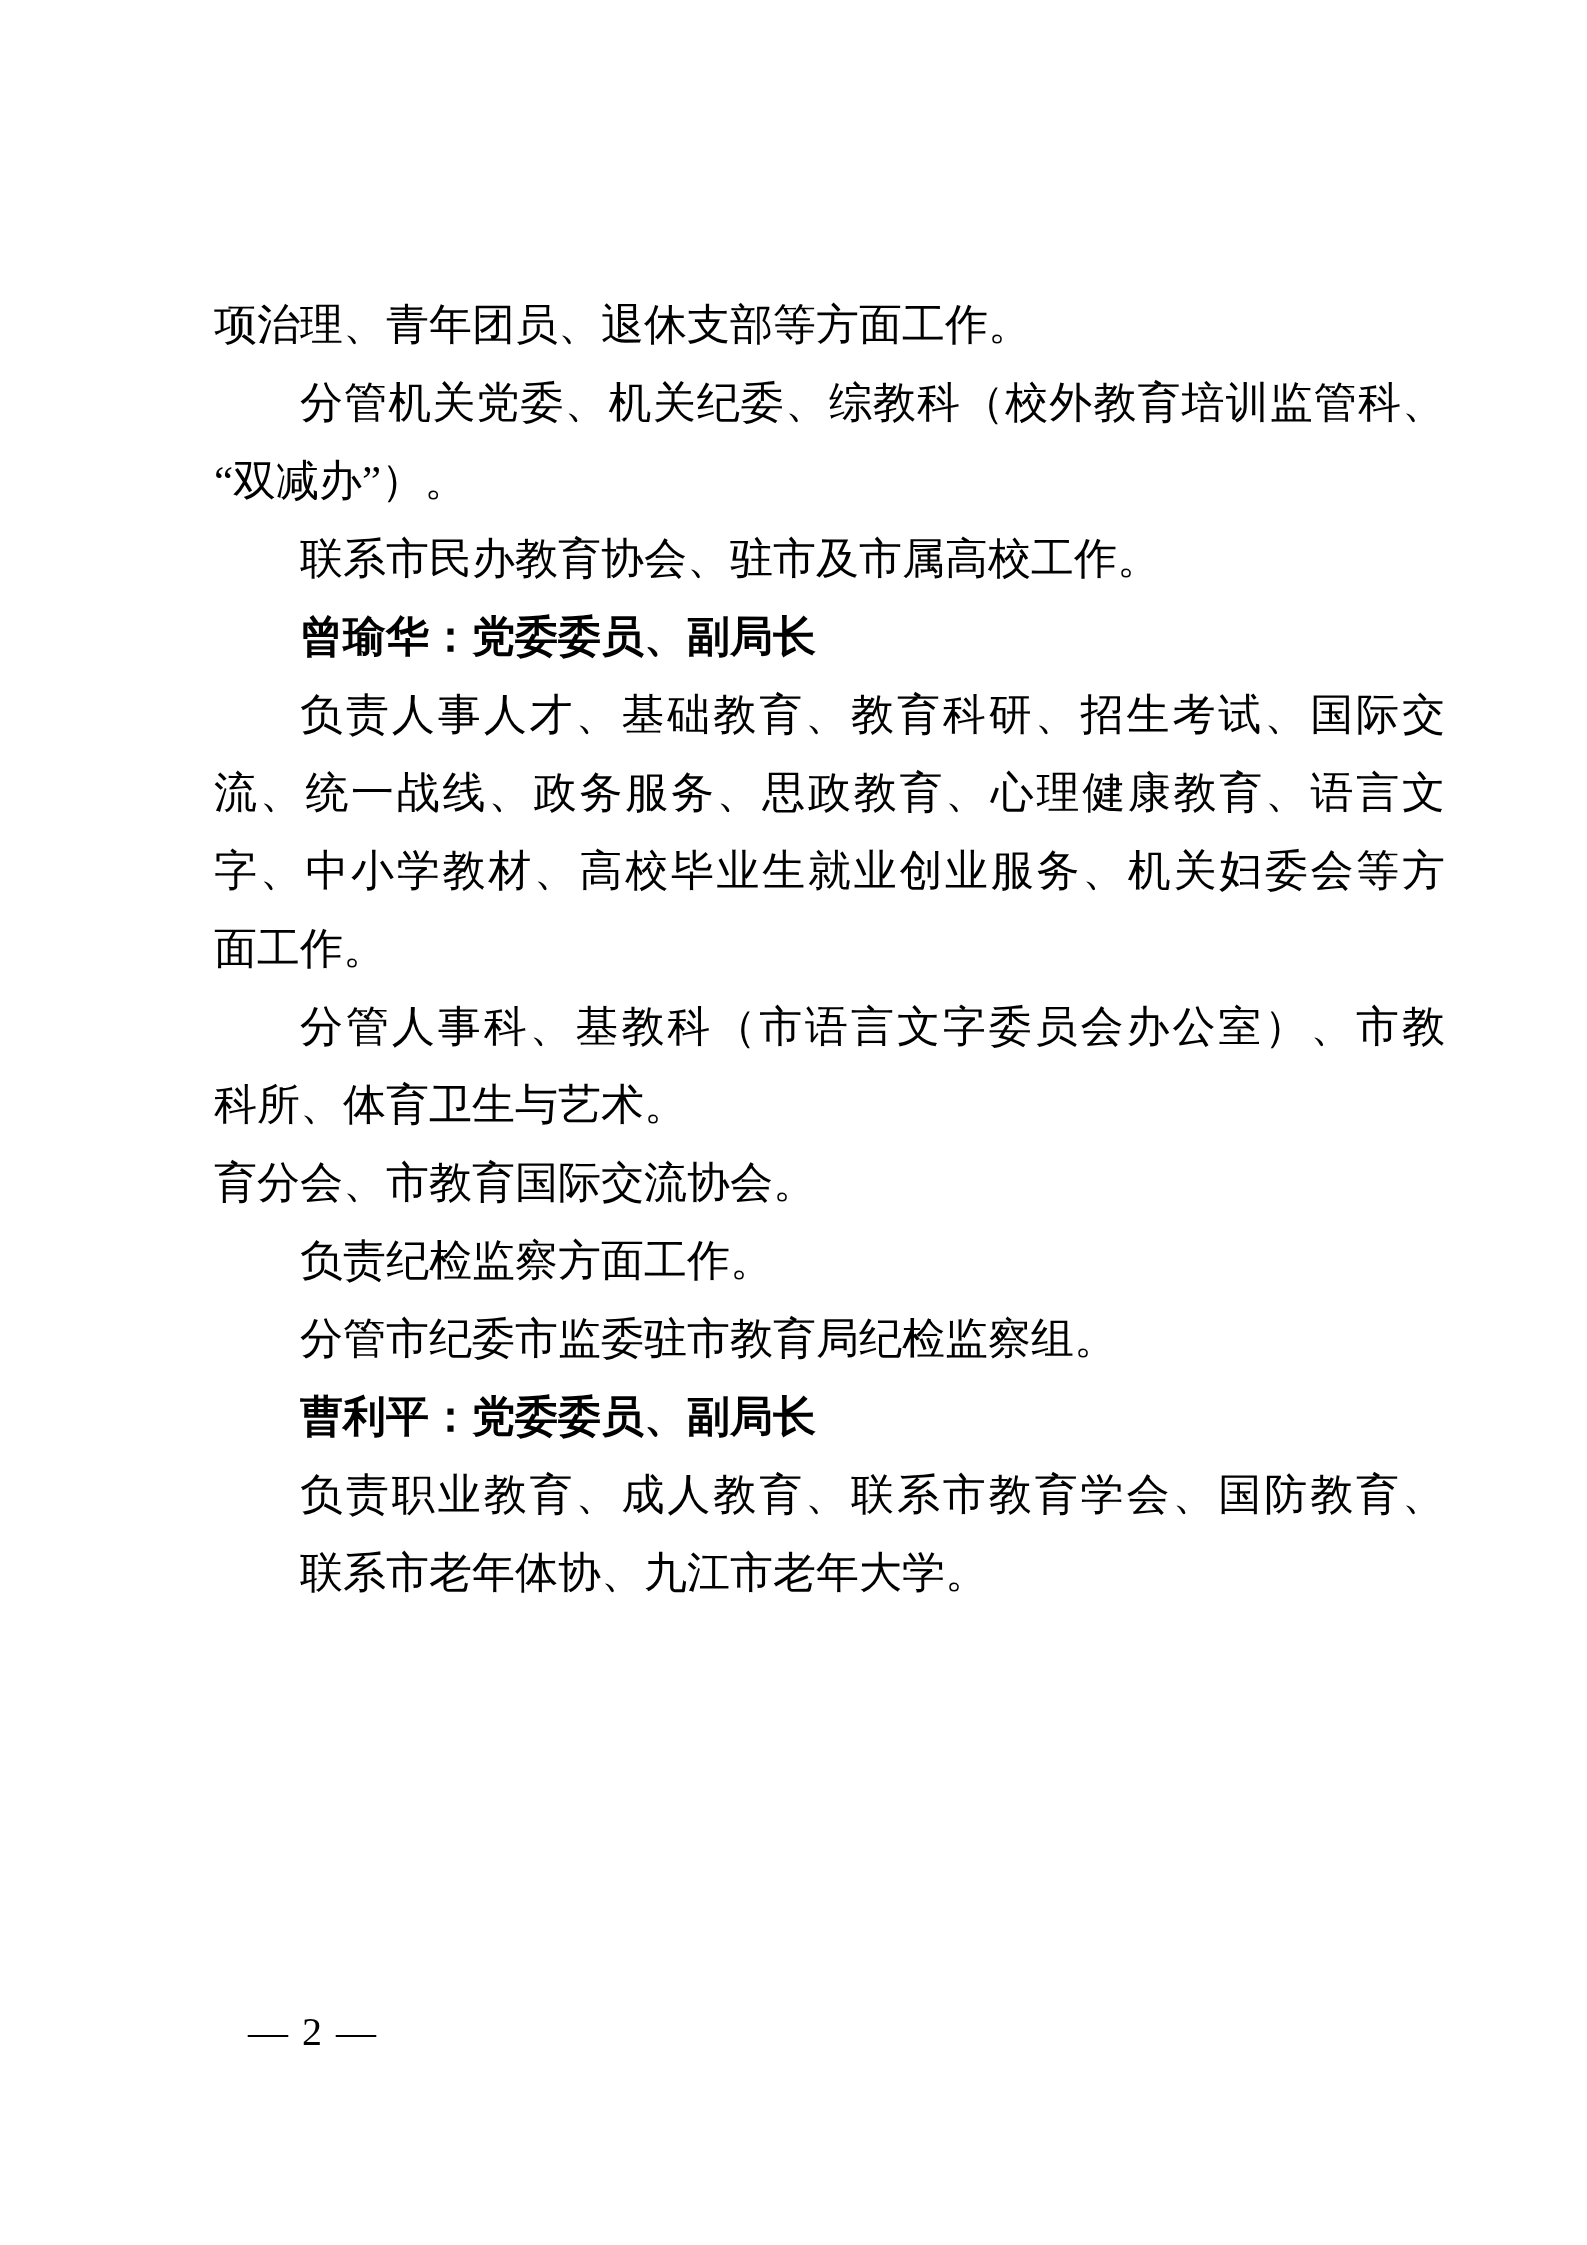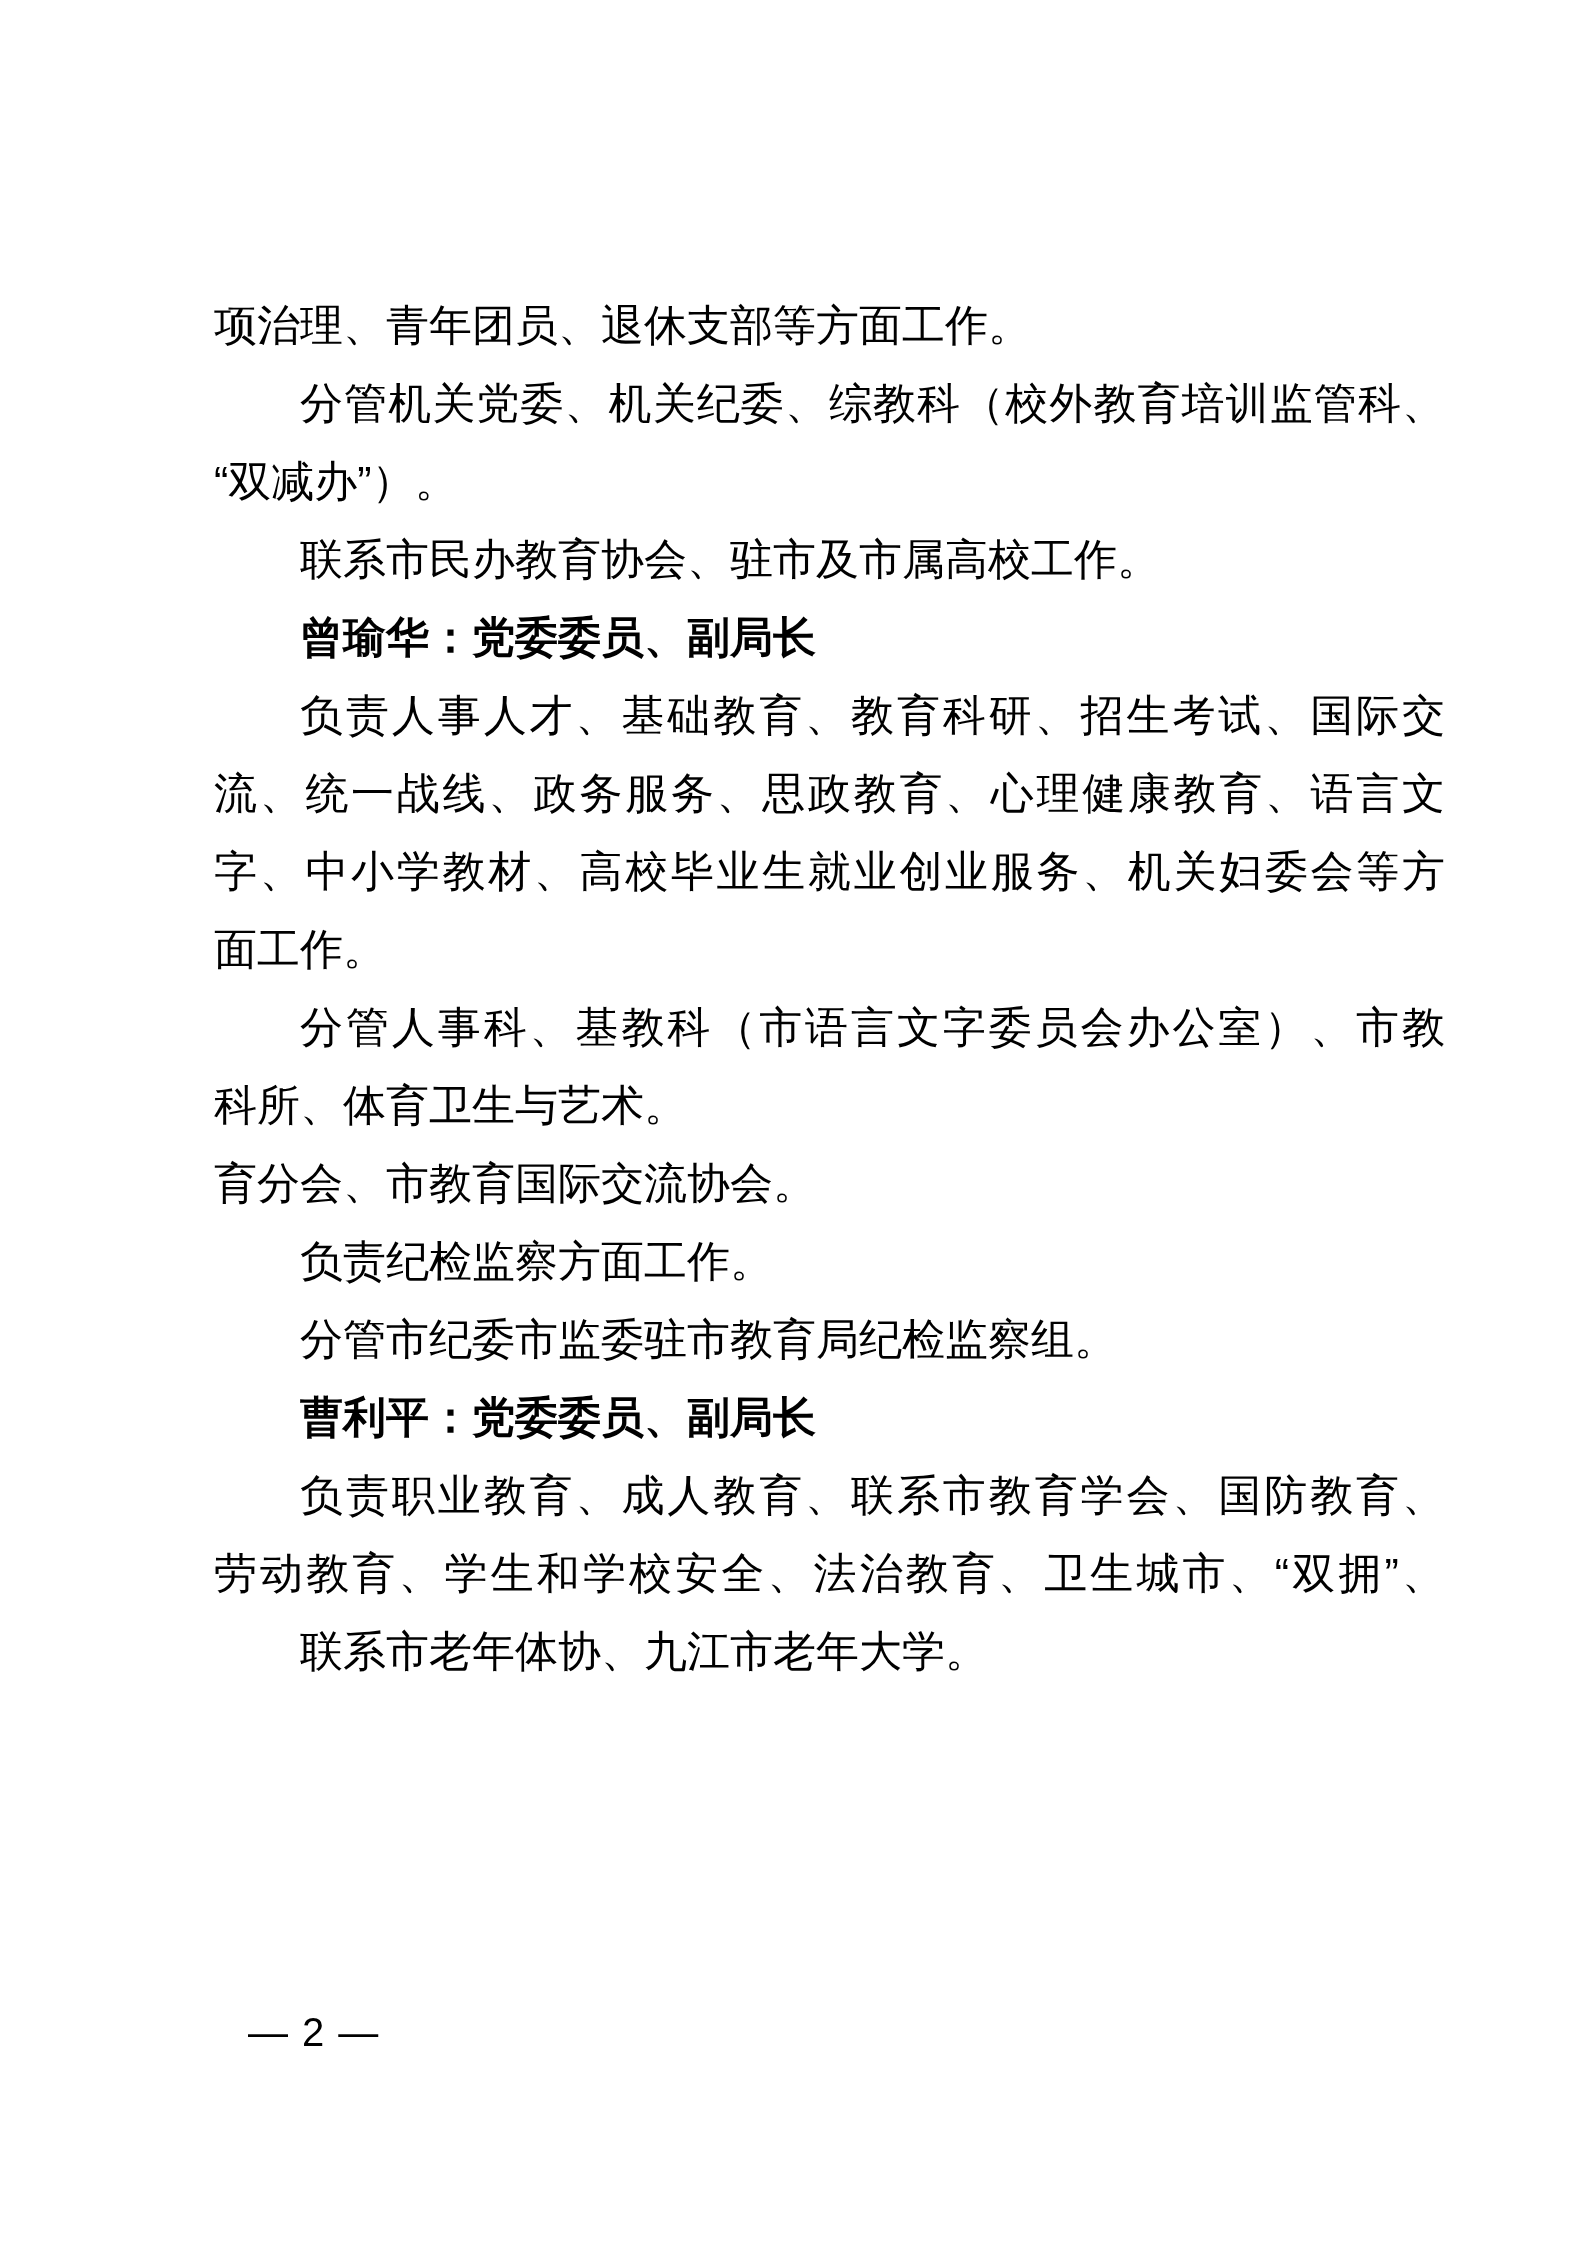--- a/index.html
+++ b/index.html
@@ -7,21 +7,21 @@
     padding: 0;
     background: #ffffff;
   }
   .page {
     position: relative;
     width: 1587px;
     height: 2245px;
     background: #ffffff;
     color: #000000;
     overflow: hidden;
-    font-family: Liberation Sans, sans-serif;
+    font-family: Liberation Serif, serif;
   }
   .content {
     position: absolute;
     left: 214px;
     top: 286px;
     width: 1231px;
   }
   .content p {
     margin: 0;
     padding: 0;
@@ -73,21 +73,20 @@
     <p class="full">流、统一战线、政务服务、思政教育、心理健康教育、语言文</p>
     <p class="full">字、中小学教材、高校毕业生就业创业服务、机关妇委会等方</p>
     <p>面工作。</p>
     <p class="indent full">分管人事科、基教科（市语言文字委员会办公室）、市教</p>
     <p>科所、体育卫生与艺术。</p>
     <p>育分会、市教育国际交流协会。</p>
     <p class="indent">负责纪检监察方面工作。</p>
     <p class="indent">分管市纪委市监委驻市教育局纪检监察组。</p>
     <p class="indent bold">曹利平：党委委员、副局长</p>
     <p class="indent full">负责职业教育、成人教育、联系市教育学会、国防教育、</p>
-    <p class="full">劳动教育、学生和学校安全、法治教育、卫生城市、“双拥”、</p>
     <p class="indent">联系市老年体协、九江市老年大学。</p>
   </div>
 
   <div class="footer">
     <span class="dash">—</span>
     <span class="num">2</span>
     <span class="dash">—</span>
   </div>
 </div>
 

